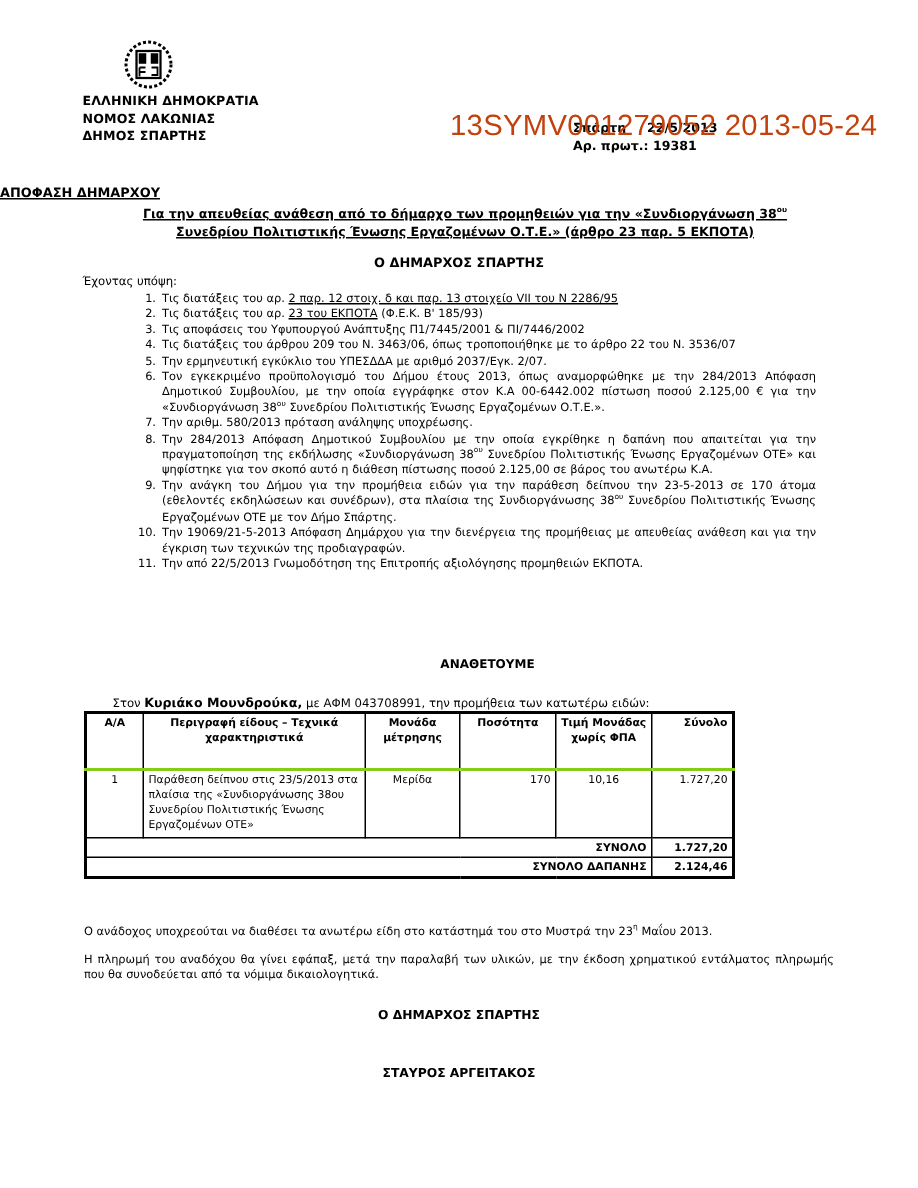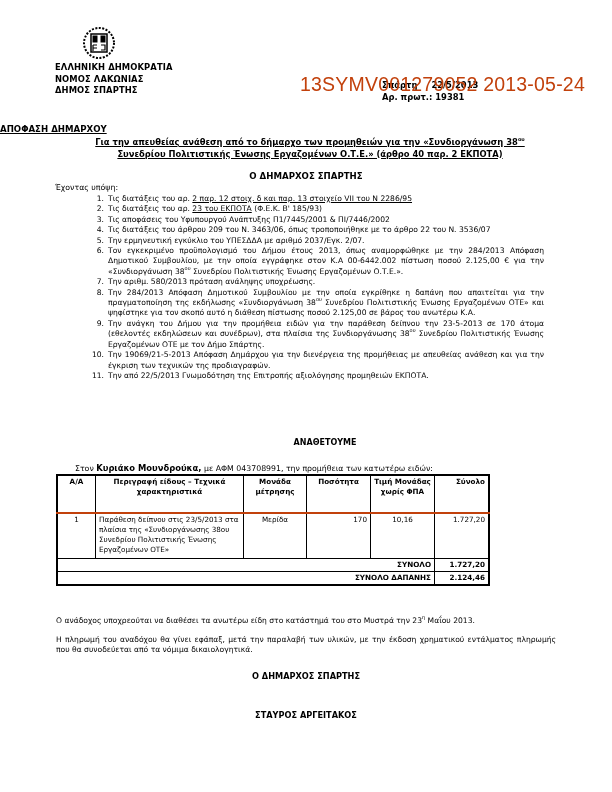--- a/index.html
+++ b/index.html
@@ -18,21 +18,21 @@
   ol.items li { position:relative; padding-left:34px; text-align:justify; }
   ol.items li .num { position:absolute; left:16px; width:14px; text-align:right; }
   ol.items li.two .num { left:10px; width:20px; }
   .u { text-decoration:underline; }
   sup { font-size:5px; line-height:0; vertical-align:super; }
   .award { left:0; width:612px; top:438px; text-align:center; font-size:8px; font-weight:bold;padding-left:19px; }
   .to-line { left:75px; top:463px; font-size:7.8px; }
   .to-line b { font-size:8.4px;margin-top:10px; }
   table.items-tbl { position:absolute; left:56px; top:474px; border-collapse:collapse; font-size:7.2px; }
   table.items-tbl td, table.items-tbl th { border:1px solid #000; padding:1px 3px; vertical-align:top; }
-  table.items-tbl th { font-weight:bold; text-align:center; font-size:7.2px; line-height:9.6px; height:34px; border-bottom:2px solid #c2410c; }
+  table.items-tbl th { font-weight:bold; text-align:center; font-size:7.2px; line-height:9.6px; height:34px; border-bottom:2px solid #84cc16; }
   table.items-tbl { border:2px solid #000; }
   .c1 { width:31px; text-align:center; }
   .c2 { width:141px; }
   .c3 { width:56px; text-align:center; }
   .c4 { width:57px; text-align:right; }
   .c5 { width:57px; text-align:center; }
   .c6 { width:47px; text-align:right; }
   td.desc { text-align:left; line-height:10px; height:42px;margin-left:36px; }
   td.tot-label { text-align:right; font-weight:bold; border-left:none; }
   td.tot-val { text-align:right; font-weight:bold; }
@@ -64,21 +64,21 @@
 <div class="abs hdr-right">
   <div><span>Σπάρτη</span><span class="gap"></span><span>22/5/2013</span></div>
   <div><span>Αρ. πρωτ.:</span> <span>19381</span></div>
 </div>
 
 <div class="abs stamp">13SYMV001279052 2013-05-24</div>
 
 <div class="abs title1">ΑΠΟΦΑΣΗ ΔΗΜΑΡΧΟΥ</div>
 <div class="abs title2">
   <span>Για την απευθείας ανάθεση  από το δήμαρχο των προμηθειών για  την «Συνδιοργάνωση 38</span><sup>ου</sup><br>
-  <span>Συνεδρίου Πολιτιστικής Ένωσης Εργαζομένων Ο.Τ.Ε.» (άρθρο 40 παρ. 2 ΕΚΠΟΤΑ)</span>
+  <span>Συνεδρίου Πολιτιστικής Ένωσης Εργαζομένων Ο.Τ.Ε.» (άρθρο 23 παρ. 5 ΕΚΠΟΤΑ)</span>
 </div>
 
 <div class="abs mayor-h">Ο ΔΗΜΑΡΧΟΣ ΣΠΑΡΤΗΣ</div>
 <div class="abs having">Έχοντας υπόψη:</div>
 
 <ol class="items">
   <li><span class="num">1.</span><span>Τις διατάξεις του αρ. </span><span class="u">2 παρ. 12 στοιχ. δ και παρ. 13 στοιχείο VII του Ν 2286/95</span></li>
   <li><span class="num">2.</span><span>Τις διατάξεις του αρ. </span><span class="u">23 του ΕΚΠΟΤΑ</span><span> (Φ.Ε.Κ. Β' 185/93)</span></li>
   <li><span class="num">3.</span><span>Τις αποφάσεις του Υφυπουργού Ανάπτυξης Π1/7445/2001 &amp; ΠΙ/7446/2002</span></li>
   <li><span class="num">4.</span><span>Τις διατάξεις του άρθρου 209 του Ν. 3463/06, όπως τροποποιήθηκε με το άρθρο 22 του Ν. 3536/07</span></li>

